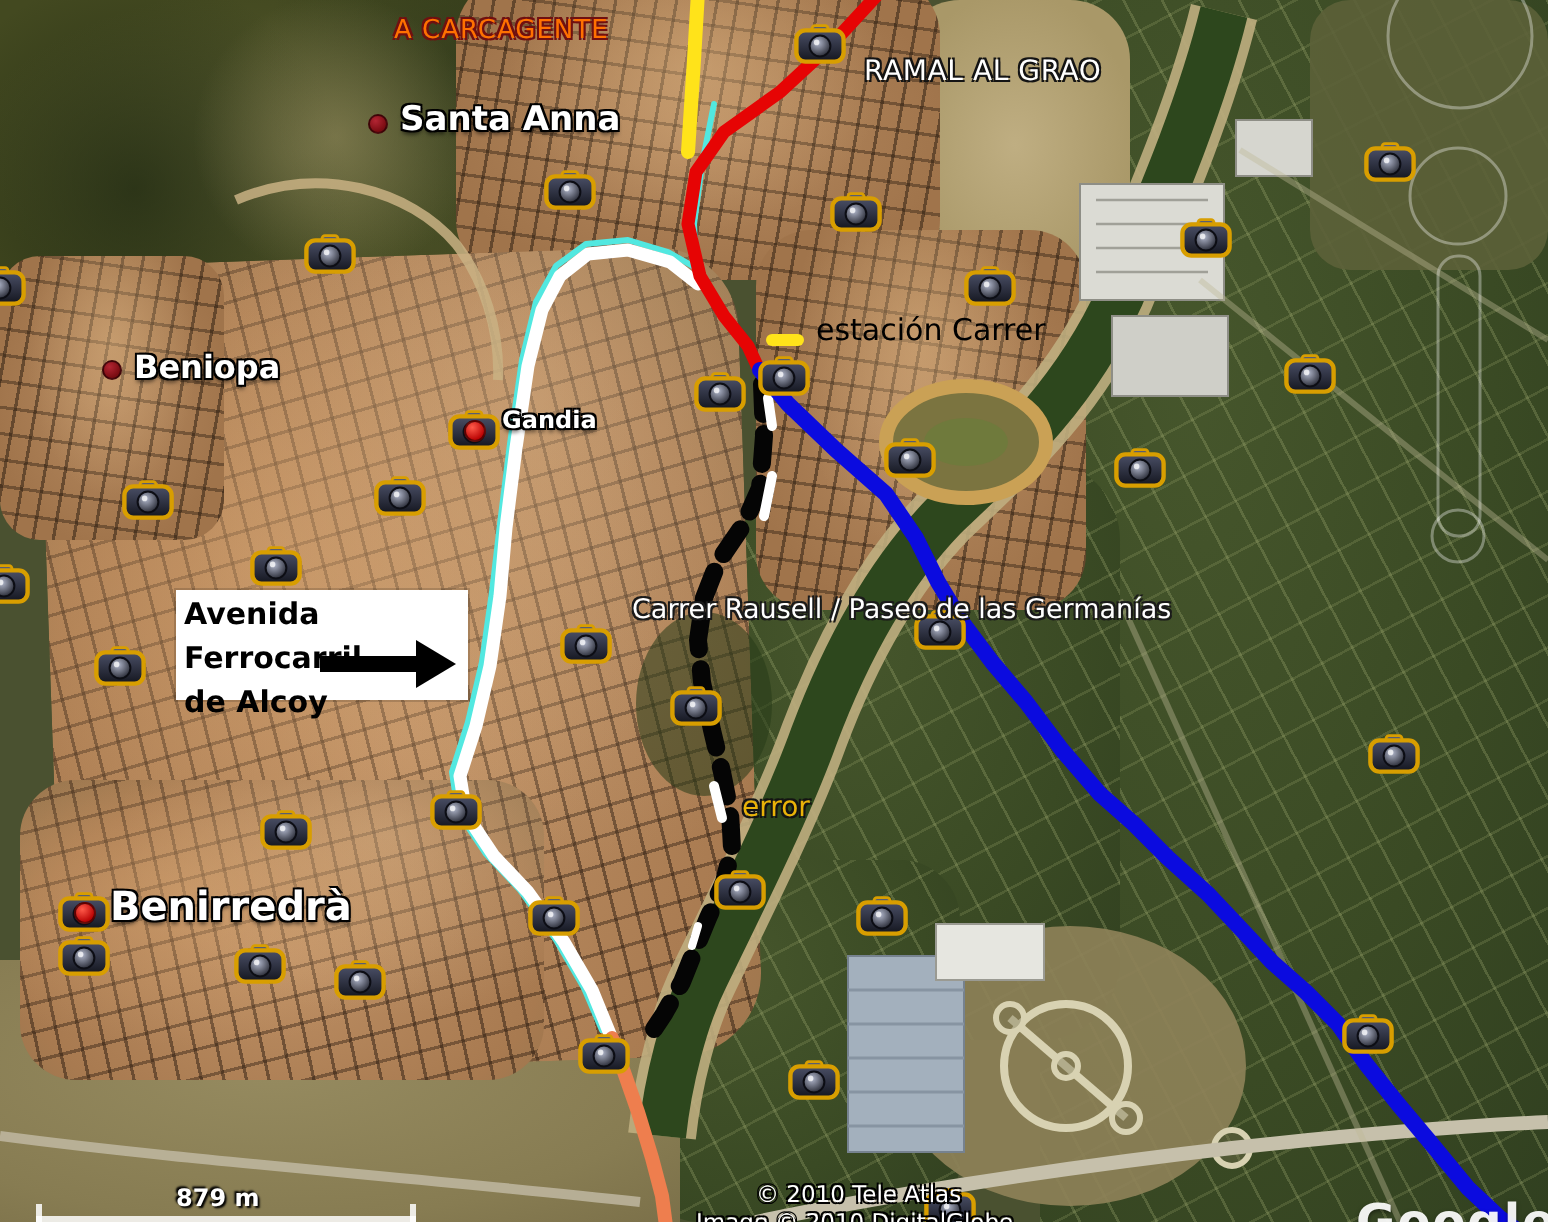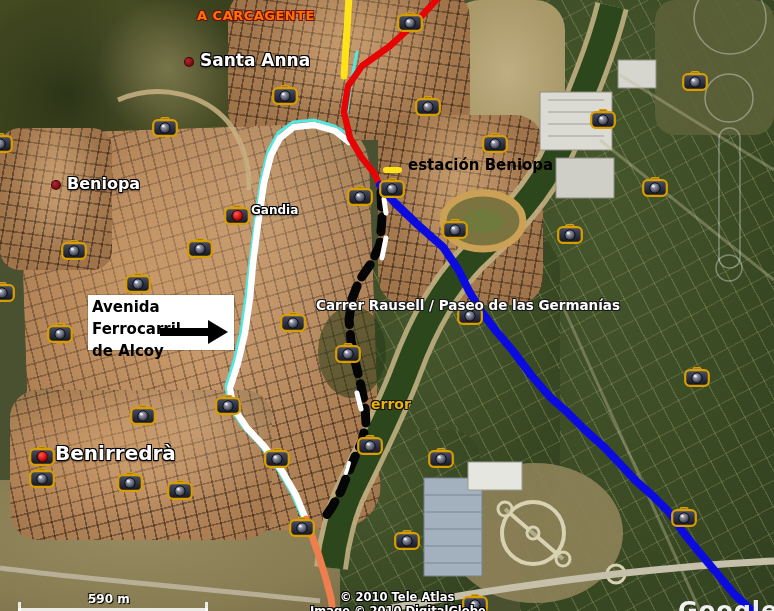--- a/index.html
+++ b/index.html
@@ -35,42 +35,42 @@
     background:
       radial-gradient(ellipse at 50% 30%, rgba(220,180,130,.5), rgba(0,0,0,0) 55%),
       repeating-linear-gradient(100deg, rgba(40,26,14,.5) 0 1.6px, rgba(0,0,0,0) 1.6px 10px),
       repeating-linear-gradient(8deg, rgba(40,26,14,.4) 0 1.6px, rgba(0,0,0,0) 1.6px 13px),
       radial-gradient(ellipse at 50% 50%, #b68a60, #a0744b 75%);
   }
   .soil{background:radial-gradient(ellipse at 40% 40%, #968b60, #877c52 70%, #7b7049);}
   .soil-light{background:radial-gradient(ellipse at 50% 50%, #bfae82, #a99868 75%);}
   .place-label{position:absolute;color:#fff;font-weight:bold;white-space:nowrap;
     text-shadow:1px 1px 0 #000,-1px 1px 0 #000,1px -1px 0 #000,-1px -1px 0 #000,0 2px 2px rgba(0,0,0,.6);}
-  .route-label{position:absolute;font-weight:bold;white-space:nowrap;}
+  .route-label{position:absolute;font-weight:normal;white-space:nowrap;}
   .dot{position:absolute;border-radius:50%;width:10px;height:10px;
     background:radial-gradient(circle at 35% 30%, #b32533, #7a0c12 70%);
     border:1.5px solid rgba(20,0,0,.6);box-sizing:border-box;}
   .camera{position:absolute;width:26px;height:20px;}
   .camera svg{display:block;}
   .reddot{position:absolute;width:11px;height:11px;border-radius:50%;
     background:radial-gradient(circle at 35% 30%, #ff5a4a, #bb0505 72%);
     border:1.5px solid rgba(60,0,0,.75);box-sizing:border-box;}
   #info-box{position:absolute;left:88px;top:295px;width:146px;height:55px;background:#fff;
     box-shadow:0 0 0 1px rgba(0,0,0,.15);}
   #info-box .ib-text{position:absolute;left:4px;top:2px;color:#000;font-size:15px;font-weight:bold;line-height:1.45;}
   #info-box .arrow-shaft{position:absolute;left:72px;top:33px;width:50px;height:8px;background:#000;}
   #info-box .arrow-head{position:absolute;left:120px;top:25px;width:0;height:0;
     border-left:20px solid #000;border-top:12px solid transparent;border-bottom:12px solid transparent;}
   #scale-bar{position:absolute;left:18px;top:604px;width:190px;height:7px;}
   #scale-bar .bar{position:absolute;left:0;top:4px;width:190px;height:3px;background:rgba(255,255,255,.85);}
   #scale-bar .tick{position:absolute;top:-2px;width:3px;height:9px;background:rgba(255,255,255,.85);}
   #scale-label{position:absolute;left:88px;top:592px;color:#fff;font-size:12px;font-weight:bold;
     text-shadow:1px 1px 1px #000,-1px -1px 1px #000;}
-  .attrib{position:absolute;color:#fff;font-size:11.5px;font-weight:bold;white-space:nowrap;
-    text-shadow:1px 1px 0 #000,-1px 1px 0 #000,1px -1px 0 #000,-1px -1px 0 #000;}
+  .attrib{position:absolute;color:#fff;font-size:11.5px;font-weight:normal;white-space:nowrap;
+    text-shadow:1px 1px 0 #000,-1px 1px 0 #000,1px -1px 0 #000,-1px -1px 0 #000;padding-left:38px;}
   #watermark{position:absolute;left:678px;top:597px;color:rgba(255,255,255,.93);font-size:24px;
     font-weight:bold;letter-spacing:1px;text-shadow:0 1px 2px rgba(0,0,0,.5);}
 </style>
 </head>
 <body>
 
 <div id="stage">
 
   <div class="patch fields" style="left:520px;top:0;width:254px;height:611px;"></div>
   <div class="patch fields" style="left:370px;top:230px;width:190px;height:290px;border-radius:40px;"></div>
@@ -449,35 +449,36 @@
           <circle cx="11.3" cy="9.2" r="1.4" fill="rgba(255,255,255,.75)"></circle>
         </svg>
       </div>
       <div class="dot" style="left: 184px; top: 57px;"></div>
       <div class="place-label" style="left: 200px; top: 50px; font-size: 17px;">Santa Anna</div>
       <div class="dot" style="left: 51px; top: 180px;"></div>
       <div class="place-label" style="left: 67px; top: 174px; font-size: 16px; text-align: center;">Beniopa</div>
       <div class="place-label" style="left: 251px; top: 203px; font-size: 12px;">Gandia</div>
       <div class="place-label" style="left: 55px; top: 441px; font-size: 20px;">Benirredrà</div>
       <div class="route-label" style="left: 197px; top: 8px; font-size: 13px; color: rgb(255, 113, 0); letter-spacing: 0.5px; text-shadow: rgb(112, 16, 16) 1px 1px 0px, rgb(112, 16, 16) -1px 1px 0px, rgb(112, 16, 16) 1px -1px 0px, rgb(112, 16, 16) -1px -1px 0px;">A CARCAGENTE</div>
-      <div class="route-label" style="left: 408px; top: 156px; font-size: 15px; color: rgb(0, 0, 0); letter-spacing: 0px;">estación Beniopa</div>
+      <div class="route-label" style="left: 432px; top: 28px; font-size: 14px; color: rgb(255, 255, 255); letter-spacing: 0.3px; text-shadow: rgb(20, 20, 20) 1px 1px 0px, rgb(20, 20, 20) -1px 1px 0px, rgb(20, 20, 20) 1px -1px 0px, rgb(20, 20, 20) -1px -1px 0px;">RAMAL AL GRAO</div>
+      <div class="route-label" style="left: 408px; top: 156px; font-size: 15px; color: rgb(0, 0, 0); letter-spacing: 0px;">estación Carrer</div>
       <div class="route-label" style="left: 316px; top: 297px; font-size: 13.5px; color: rgb(255, 255, 255); letter-spacing: 0px; text-shadow: rgb(26, 26, 26) 1px 1px 0px, rgb(26, 26, 26) -1px 1px 0px, rgb(26, 26, 26) 1px -1px 0px, rgb(26, 26, 26) -1px -1px 0px;">Carrer Rausell / Paseo de las Germanías</div>
       <div class="route-label" style="left: 371px; top: 396px; font-size: 14px; color: #eab308; letter-spacing: 0px; text-shadow: rgb(20, 20, 20) 1px 1px 0px, rgb(20, 20, 20) -1px 1px 0px, rgb(20, 20, 20) 1px -1px 0px, rgb(20, 20, 20) -1px -1px 0px;">error</div>
     </div>
 
   <div id="info-box">
     <div class="ib-text">
       <div>Avenida Ferrocarril</div>
       <div>de Alcoy</div>
     </div>
     <div class="arrow-shaft"></div>
     <div class="arrow-head"></div>
   </div>
 
-  <div id="scale-label">590 m</div>
+  <div id="scale-label">879 m</div>
   <div id="scale-bar">
     <div class="bar"></div>
     <div class="tick" style="left:0;"></div>
     <div class="tick" style="left:187px;"></div>
   </div>
 
   <div class="attrib" style="left:340px;top:590px;">© 2010 Tele Atlas</div>
   <div class="attrib" style="left:310px;top:604px;">Image © 2010 DigitalGlobe</div>
   <div id="watermark">Google</div>
 

